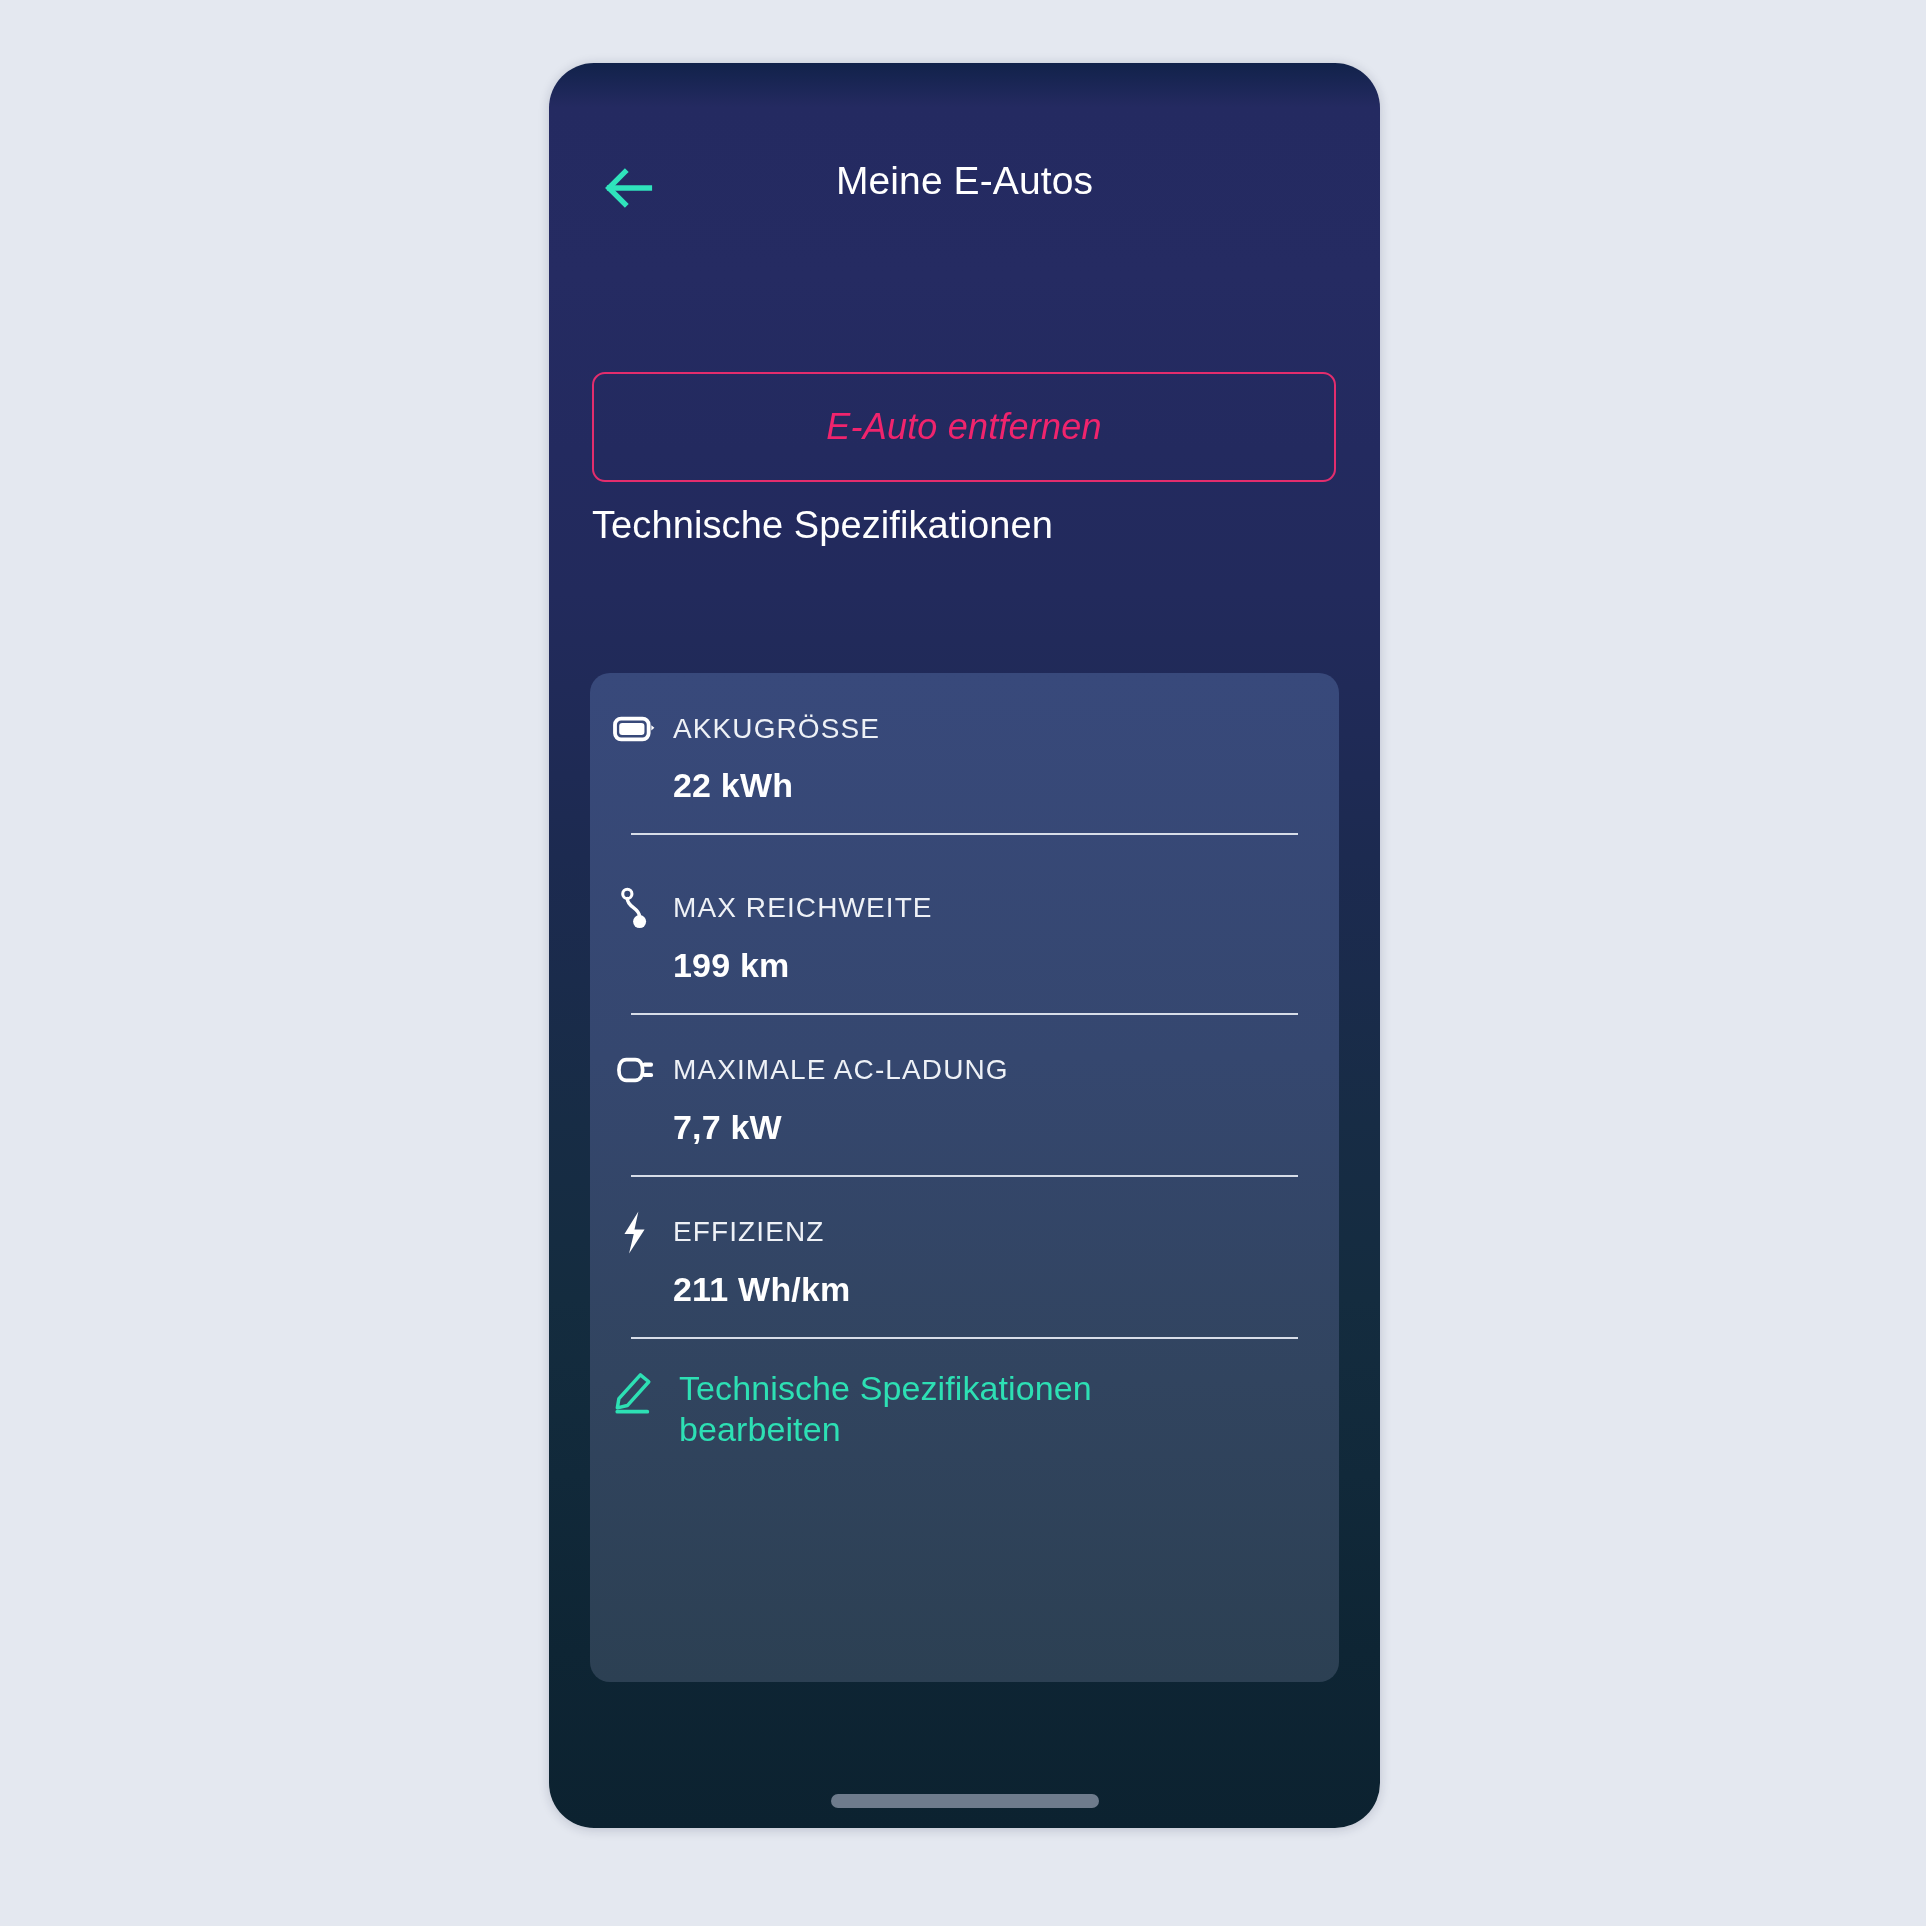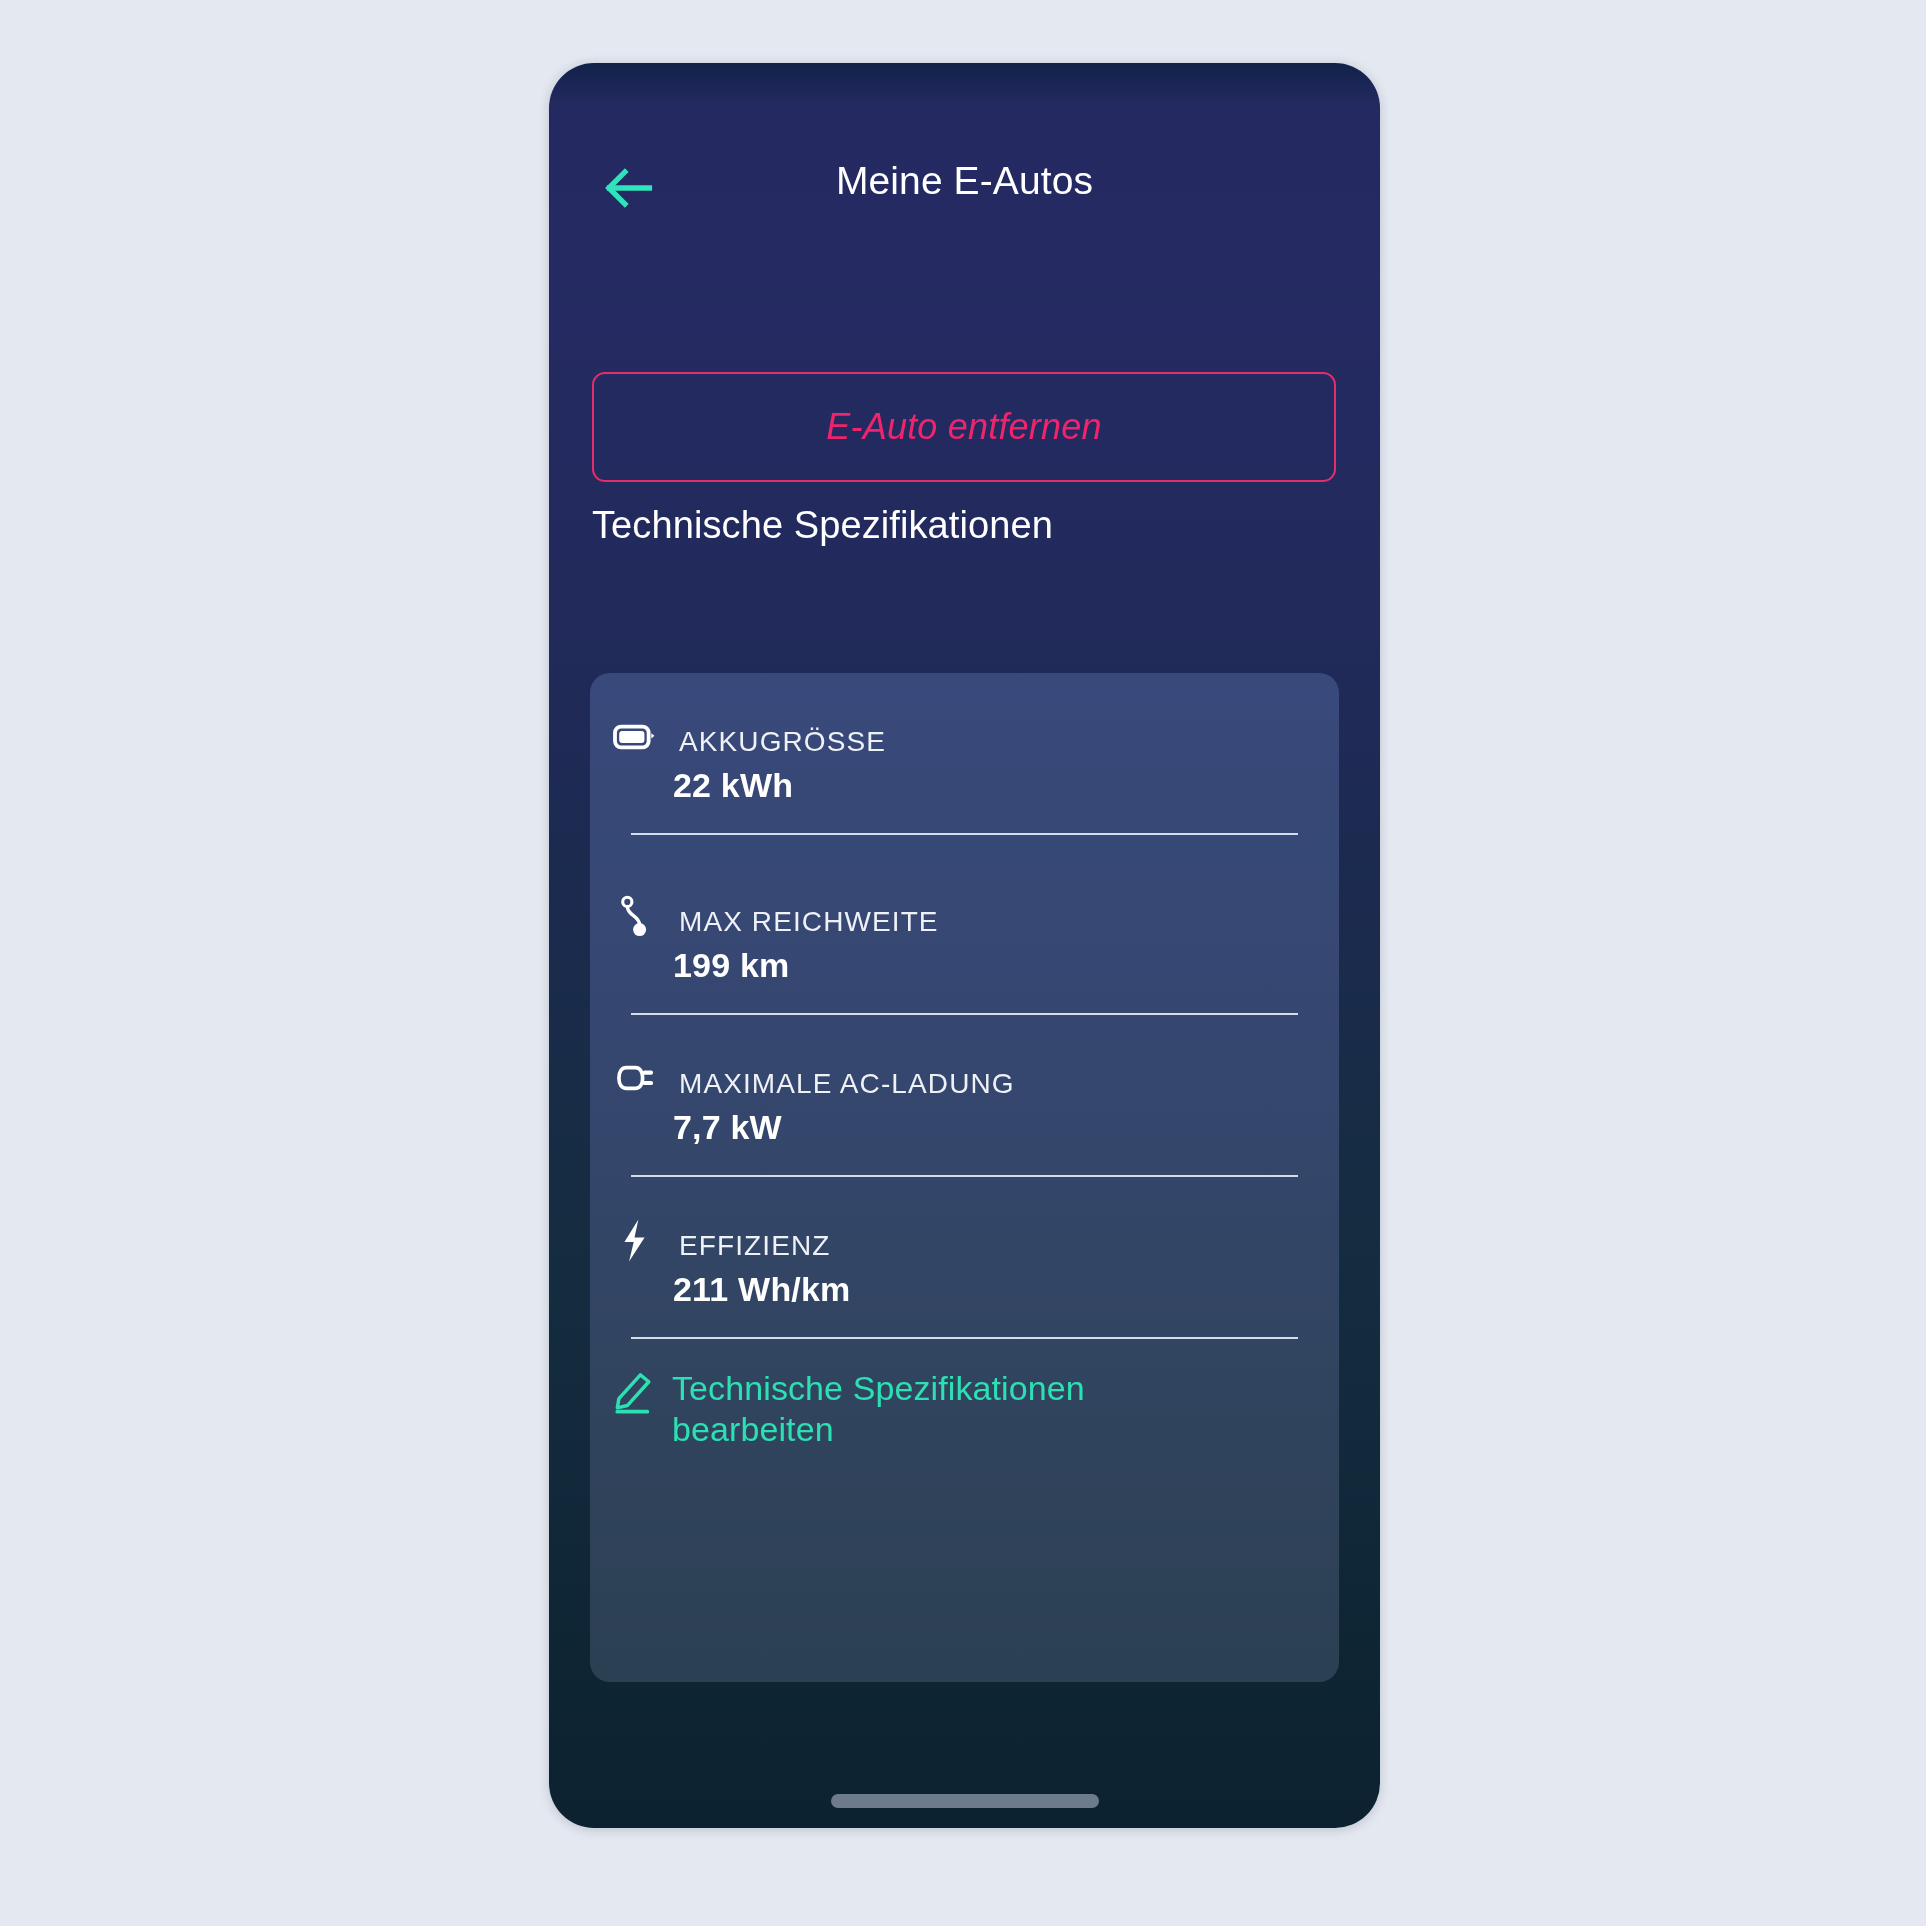--- a/index.html
+++ b/index.html
@@ -138,22 +138,22 @@
     padding: 0;
   }
 
   .spec-row {
     position: relative;
     padding: 0 23px 0 23px;
   }
 
   .spec-head {
     display: flex;
-    align-items: flex-end;
-    gap: 23px;
+    align-items: center;
+    gap: 17px;
     height: 59px;
   }
 
   .spec-icon {
     width: 43px;
     height: 43px;
     display: flex;
     align-items: center;
     justify-content: center;
     flex: 0 0 43px;
@@ -181,21 +181,21 @@
     height: 2.3px;
     background: #d7dde8;
     margin: 28px 17.7px 0 17.7px;
     border: 0;
   }
 
   
   .edit-link {
     display: flex;
     align-items: flex-start;
-    gap: 16px;
+    gap: 23px;
     padding: 29px 23px 0 23px;
     cursor: pointer;
   }
   .edit-icon {
     width: 43px;
     height: 43px;
     flex: 0 0 43px;
     display: flex;
     align-items: center;
     justify-content: center;

